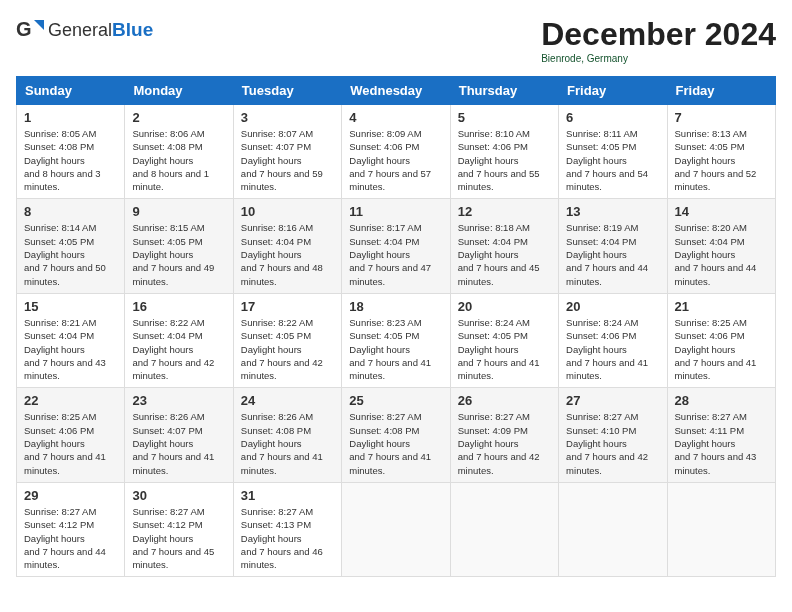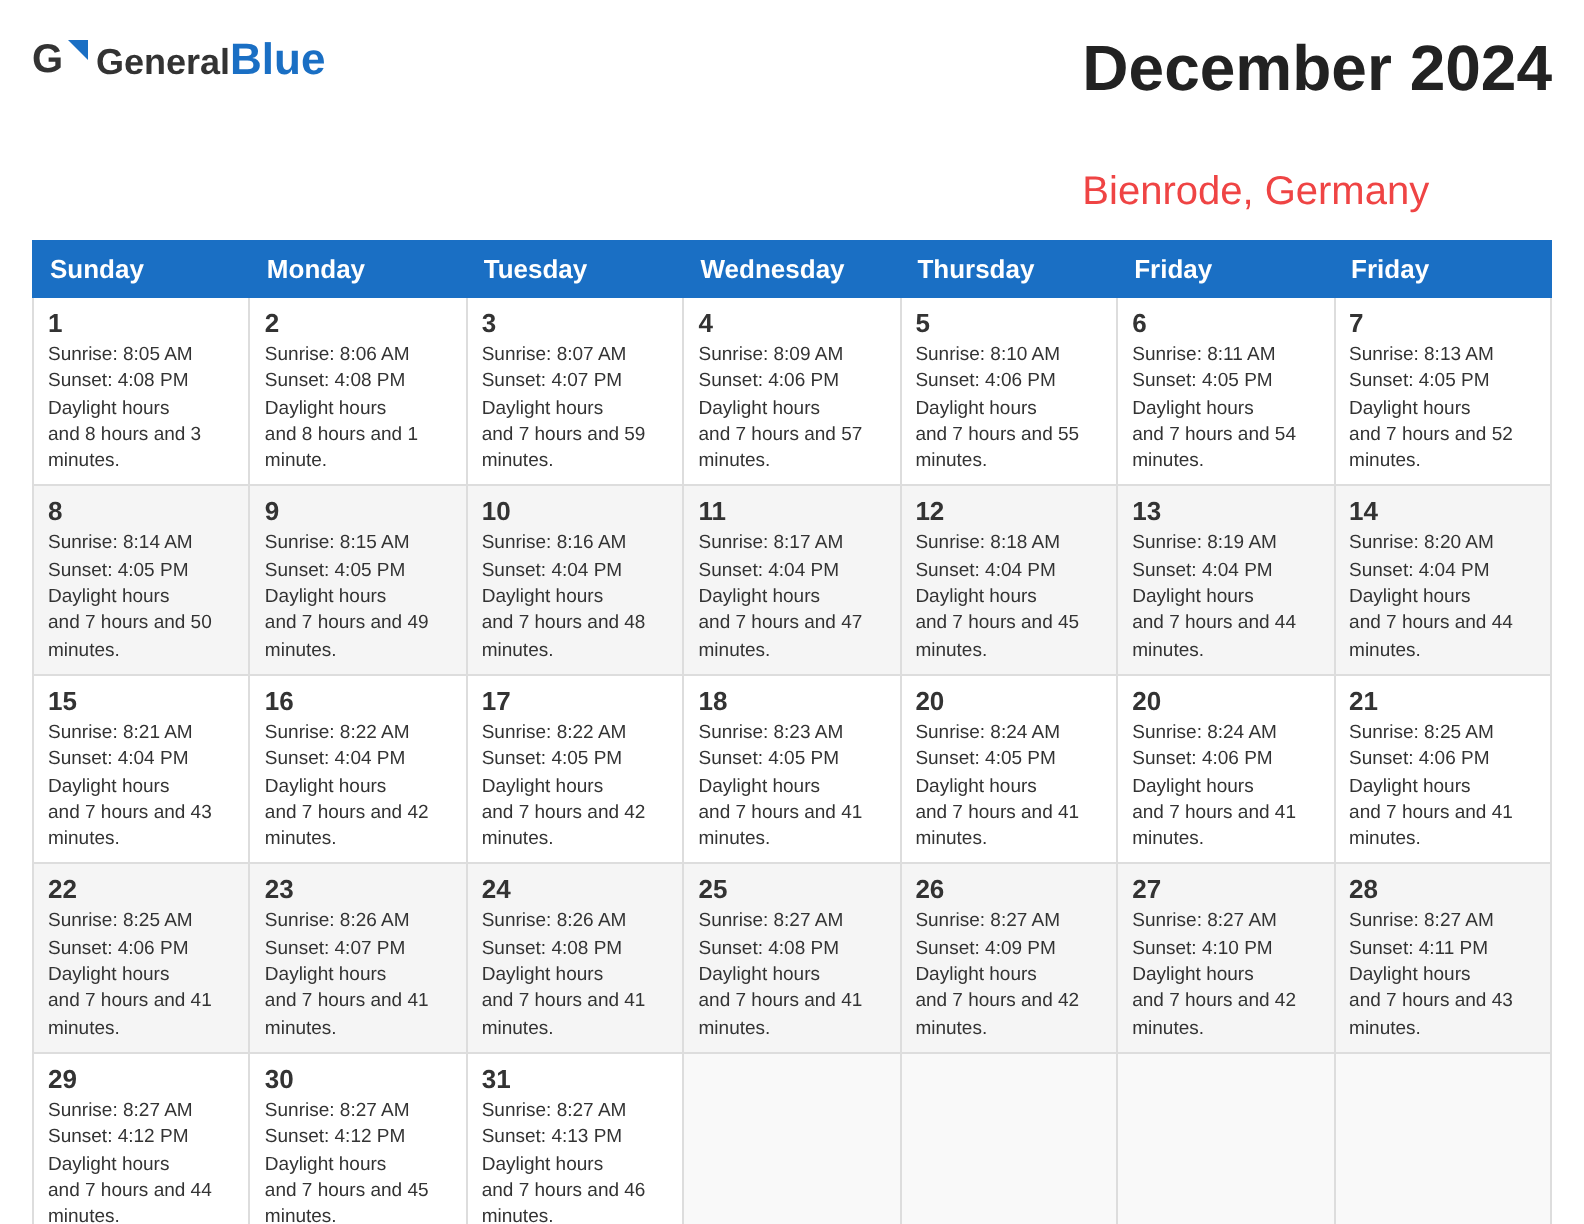--- a/index.html
+++ b/index.html
@@ -16,44 +16,43 @@
       align-items: flex-start;
       margin-bottom: 12px;
     }
     .logo {
       display: flex;
       align-items: center;
       gap: 4px;
     }
     .logo-text-general {
       font-size: 18px;
-      font-weight: bold;
+      font-weight: normal;
       color: #333;
     }
     .logo-text-blue {
-      font-size: 22px;
+      font-size: 19px;
       font-weight: bold;
       color: #1a6fc4;
     }
     .logo-icon {
       width: 28px;
       height: 28px;
     }
     .title-block {
       text-align: left;
     }
     .title-month {
       font-size: 32px;
       font-weight: bold;
       color: #222;
     }
     .title-location {
-      font-size: 20px;
-      color: #ef4444;
-      margin-top: 32px;
+      font-size: 10px;
+      color: #14532d;
     }
     .calendar {
       width: 100%;
       border-collapse: collapse;
       border: 1px solid #ccc;
     }
     .calendar thead tr th {
       background-color: #1a6fc4;
       color: #fff;
       font-size: 13px;

